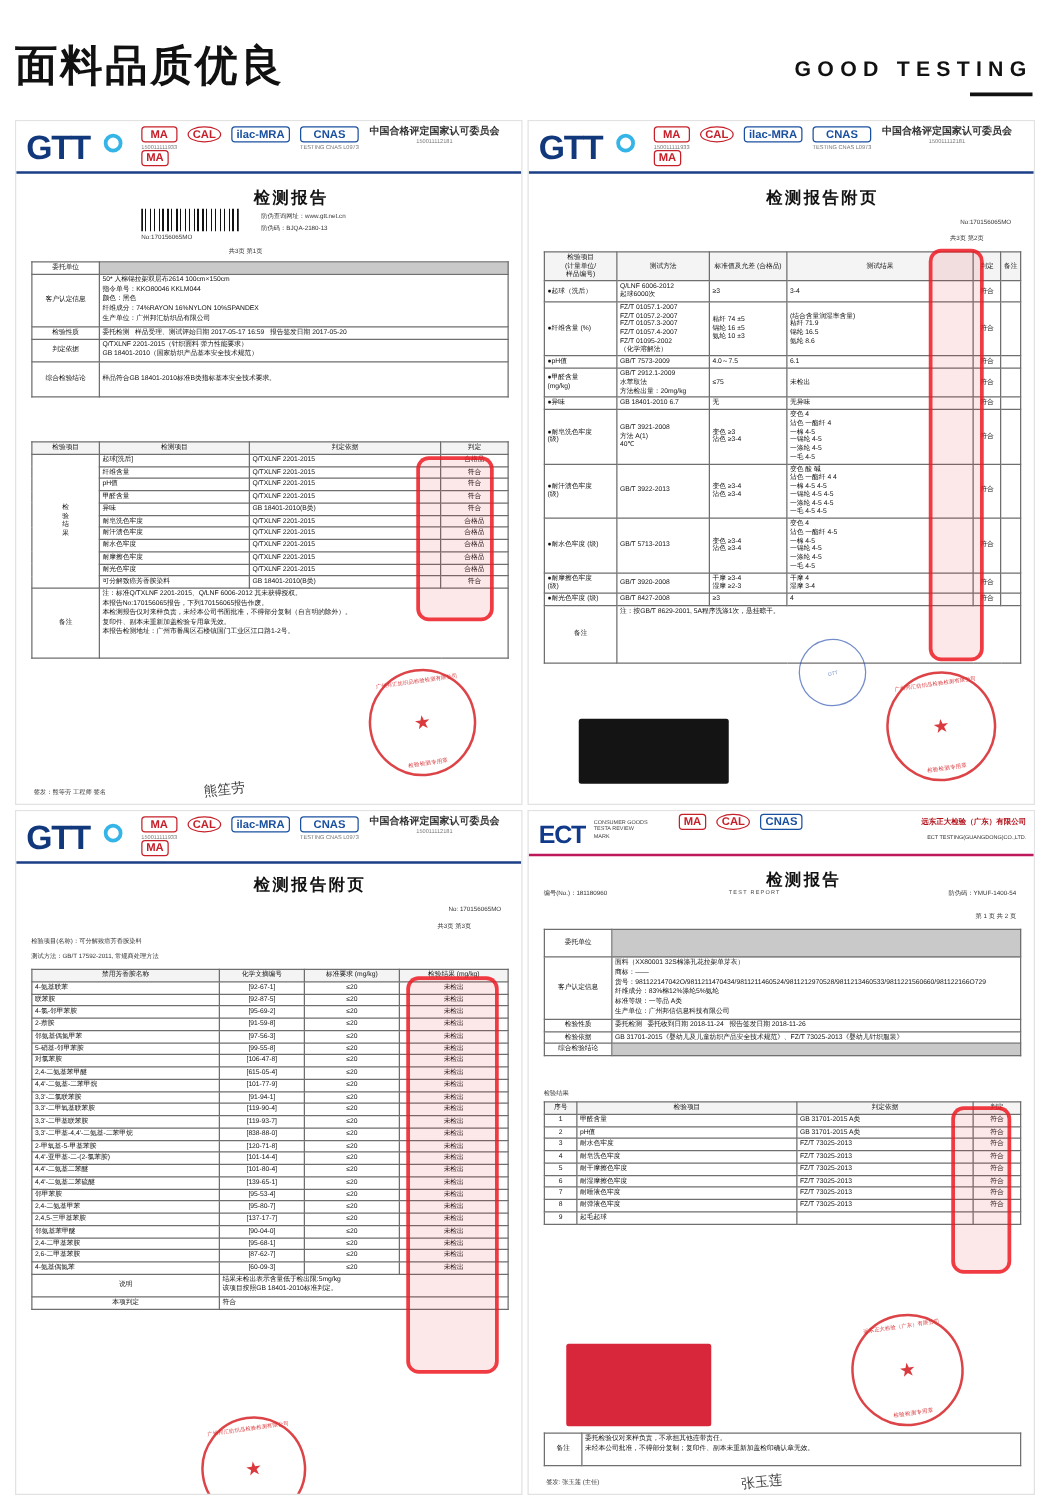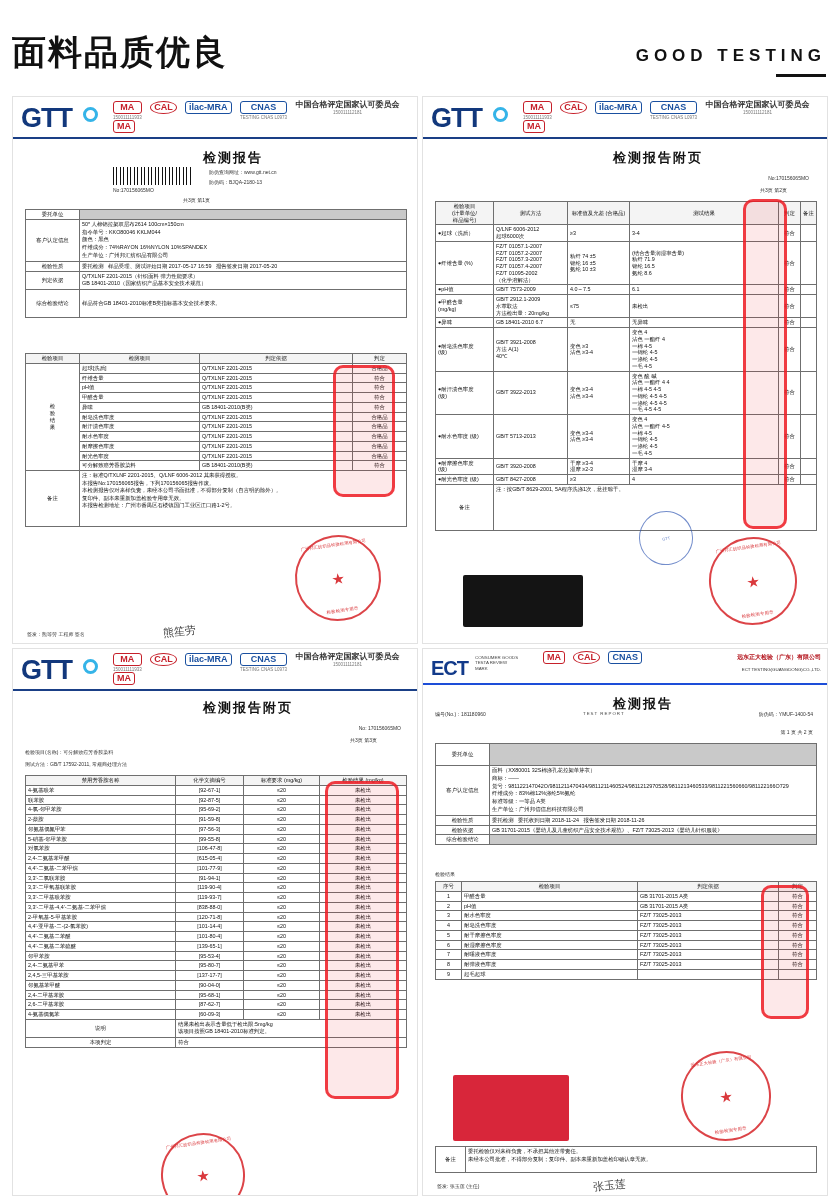--- a/index.html
+++ b/index.html
@@ -659,21 +659,21 @@
 
         </div>
 
         <div class="hl" style="left:312px; top:132px; width:74px; height:318px;"></div>
       </div>
     </div>
 
     <div class="cert">
       <div class="cert-inner">
 
-        <div class="lh" style="height:36px; border-bottom:2px solid #1d4ed8;">
+        <div class="lh" style="height:36px; border-bottom:2px solid #be185d;">
           <div class="gtt-logo" style="font-size:20px; top:8px; color:#123a8a;">ECT</div>
           <div class="xtiny" style="position:absolute; left:52px; top:6px; white-space:pre-line; line-height:1.2;">CONSUMER GOODS
 TESTA REVIEW
 MARK</div>
           <div class="small" style="position:absolute; right:6px; top:4px; color:#b3121b; font-weight:bold;">远东正大检验（广东）有限公司</div>
           <div class="xtiny" style="position:absolute; right:6px; top:18px; color:#333;">ECT TESTING(GUANGDONG)CO.,LTD.</div>
           <div class="marks" style="left:120px; top:2px; width:120px;">
             <span class="mk"><span class="glyph">MA</span></span>
             <span class="mk"><span class="glyph circ">CAL</span></span>
             <span class="mk"><span class="glyph blue">CNAS</span></span>

